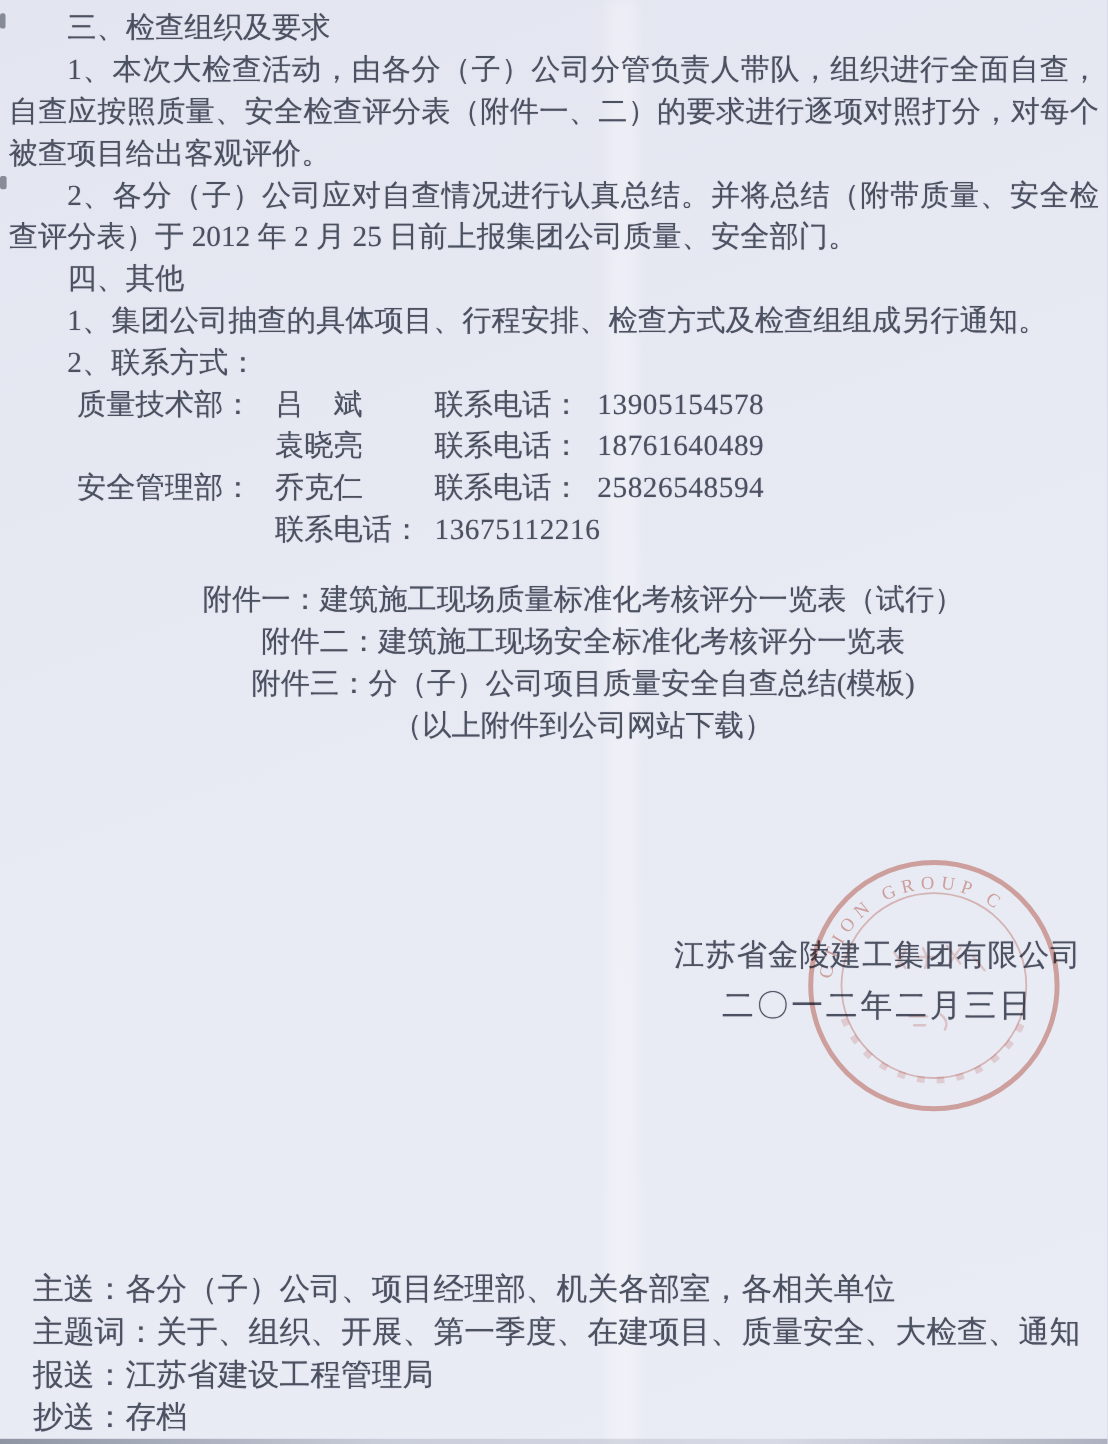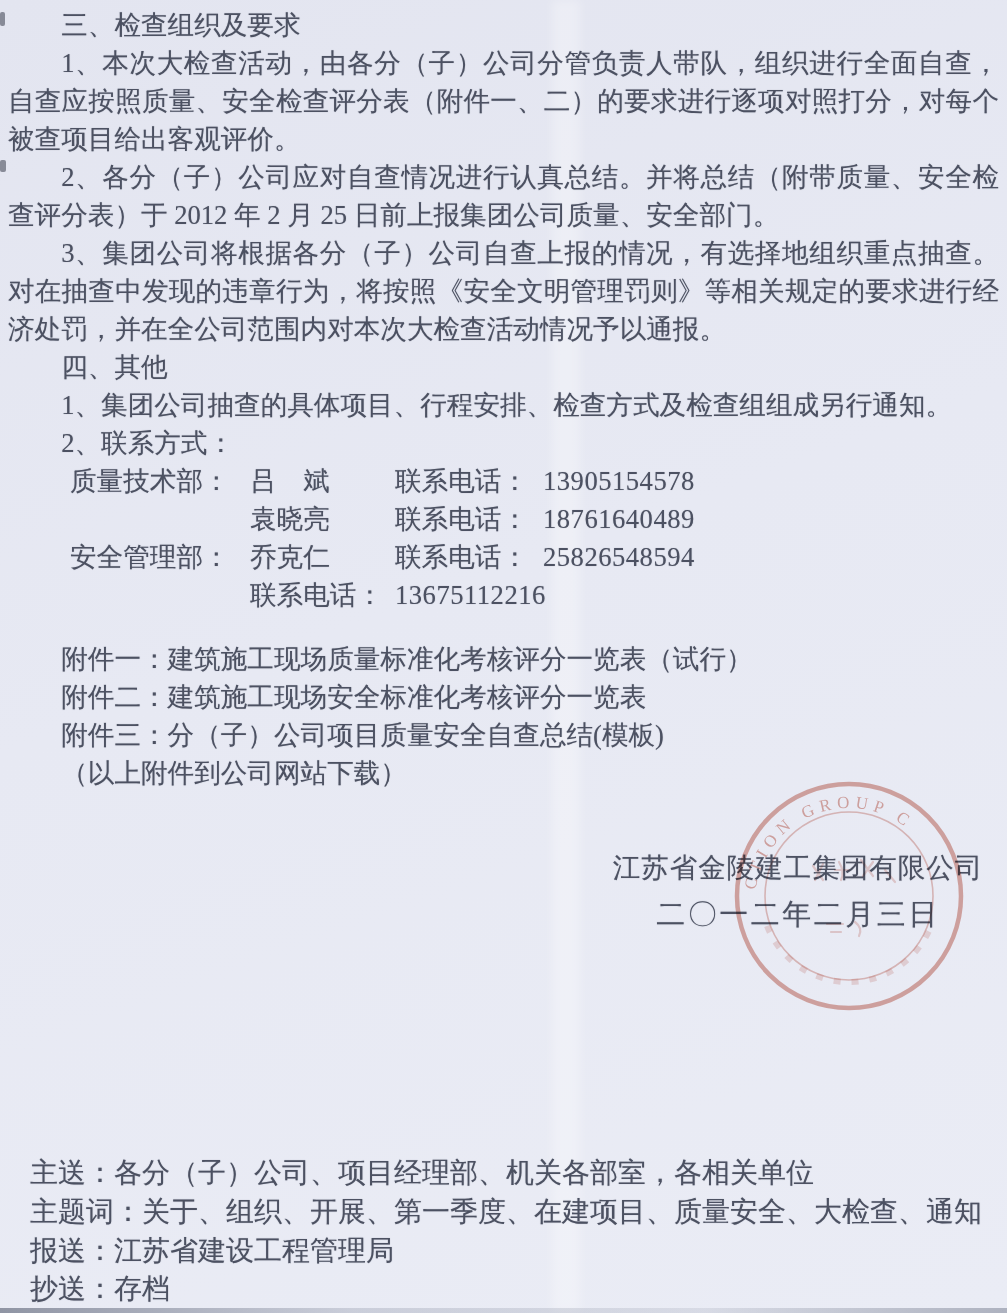--- a/index.html
+++ b/index.html
@@ -25,21 +25,21 @@
 
   .contact-row{
     display:grid;
     grid-template-columns:180px 145px 148px auto;
     margin-left:62px;
     text-align:left;
   }
   .contact-row .num{letter-spacing:.5px;}
 
   .attachments{margin-top:26px;}
-  .attachments div{text-indent:2em;text-align:left;}
+  .attachments div{text-indent:2em;text-align:center;}
 
   .signature{
     position:absolute;top:850px;right:18px;width:382px;
     text-align:center;
   }
   .signature .company{font-size:27.5px;letter-spacing:1px;white-space:nowrap;}
   .signature .date{font-size:29px;letter-spacing:2.5px;margin-top:9px;white-space:nowrap;}
 
   .stamp{
     position:absolute;left:727px;top:774px;width:242px;height:246px;
@@ -75,21 +75,20 @@
 
 <div class="page">
 
   <div class="fold-streak"></div>
 
   <div class="doc-body ink">
 
     <p class="heading">三、检查组织及要求</p>
     <p>1、本次大检查活动，由各分（子）公司分管负责人带队，组织进行全面自查，自查应按照质量、安全检查评分表（附件一、二）的要求进行逐项对照打分，对每个被查项目给出客观评价。</p>
     <p>2、各分（子）公司应对自查情况进行认真总结。并将总结（附带质量、安全检查评分表）于 2012 年 2 月 25 日前上报集团公司质量、安全部门。</p>
-    <p>3、集团公司将根据各分（子）公司自查上报的情况，有选择地组织重点抽查。对在抽查中发现的违章行为，将按照《安全文明管理罚则》等相关规定的要求进行经济处罚，并在全公司范围内对本次大检查活动情况予以通报。</p>
 
     <p class="heading">四、其他</p>
     <p>1、集团公司抽查的具体项目、行程安排、检查方式及检查组组成另行通知。</p>
     <p>2、联系方式：</p>
 
     <div class="contact-row">
       <span>质量技术部：</span>
       <span>吕　斌</span>
       <span>联系电话：</span>
       <span class="num">13905154578</span>

